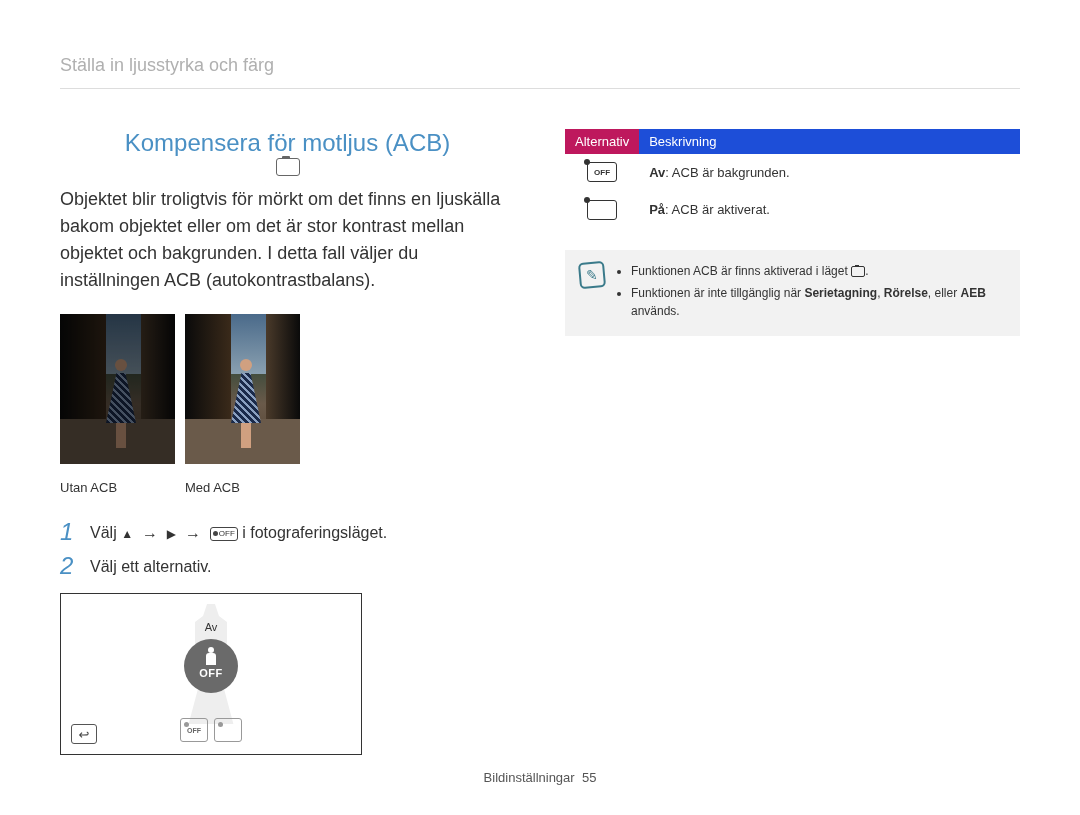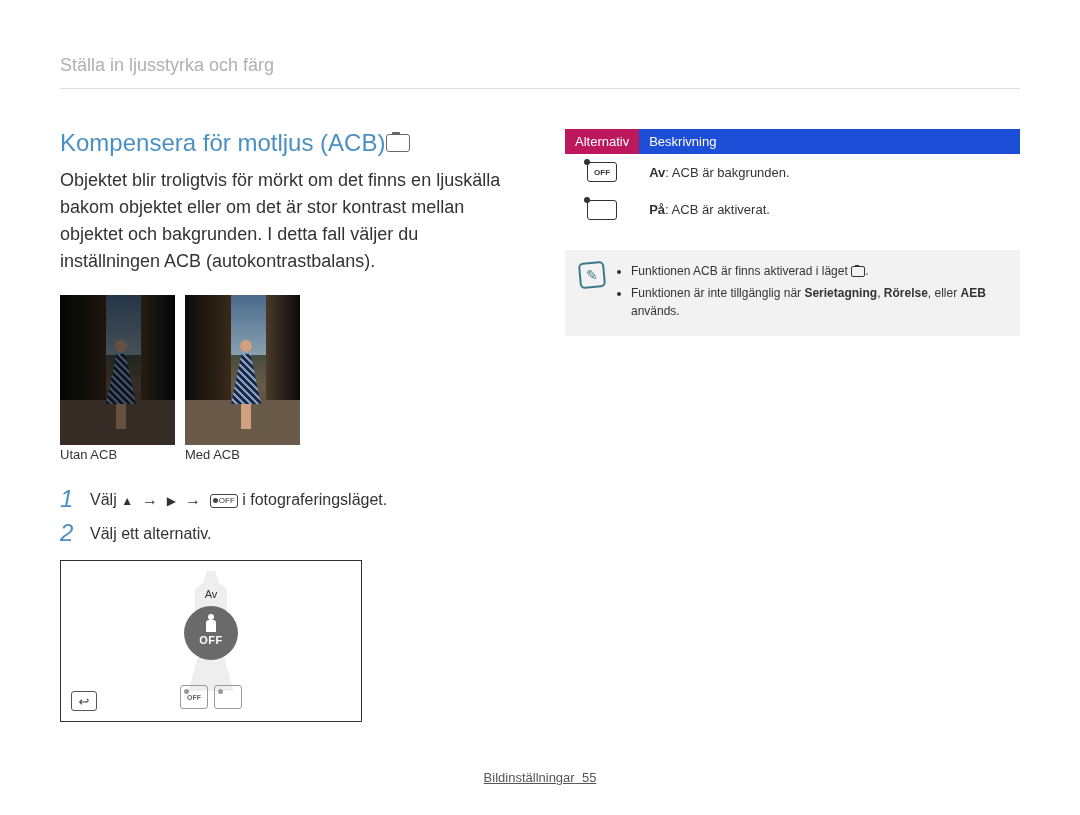--- a/index.html
+++ b/index.html
@@ -32,20 +32,21 @@
     min-width: 0;
   }
   h2.title {
     font-size: 24px;
     color: #4a90c4;
     font-weight: 400;
     margin: 0 0 10px 0;
     display: flex;
     align-items: center;
     gap: 1px;
+    flex-direction: column;
   }
   .cam-icon {
     display: inline-flex;
     width: 22px;
     height: 16px;
     border: 1.5px solid #666;
     border-radius: 3px;
     position: relative;
   }
   .cam-icon::before {
@@ -107,21 +108,21 @@
     background: repeating-linear-gradient(45deg,#1a2a4a,#1a2a4a 3px,#8aa0c0 3px,#8aa0c0 5px);
     margin: 2px auto 0;
     clip-path: polygon(35% 0, 65% 0, 100% 100%, 0 100%);
   }
   .photo .figure .legs {
     width: 10px; height: 25px; background: #d0a080; margin:0 auto;
   }
   .caption {
     font-size: 13px;
     color: #333;
-    margin-top: 2px;
+    margin-top: 16px;
   }
   .steps {
     margin-top: 25px;
   }
   .step {
     display: flex;
     align-items: flex-start;
     gap: 10px;
     margin-bottom: 10px;
     font-size: 16px;
@@ -286,21 +287,20 @@
   }
   .small-cam::before{content:"";position:absolute;top:-2px;left:3px;width:4px;height:2px;background:#333;}
 
   .footer {
     position: absolute;
     bottom: 30px;
     left: 0; right: 0;
     text-align: center;
     font-size: 13px;
     color: #555;
-    text-decoration: underline;
   }
 </style>
 </head>
 <body>
 
 <div class="page">
   <div class="breadcrumb">Ställa in ljusstyrka och färg</div>
 
   <div class="columns">
 

